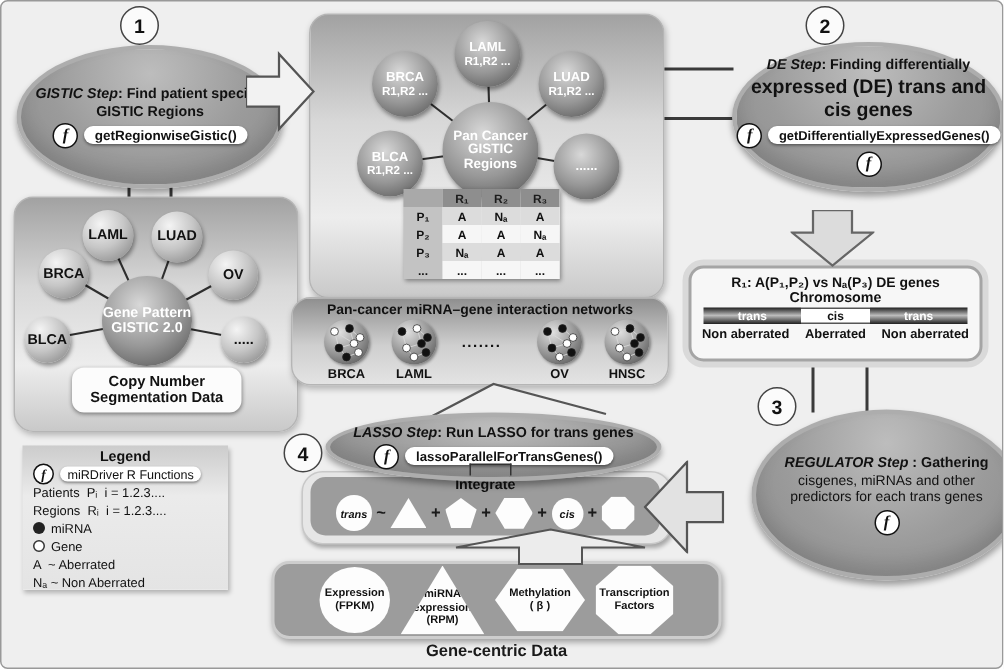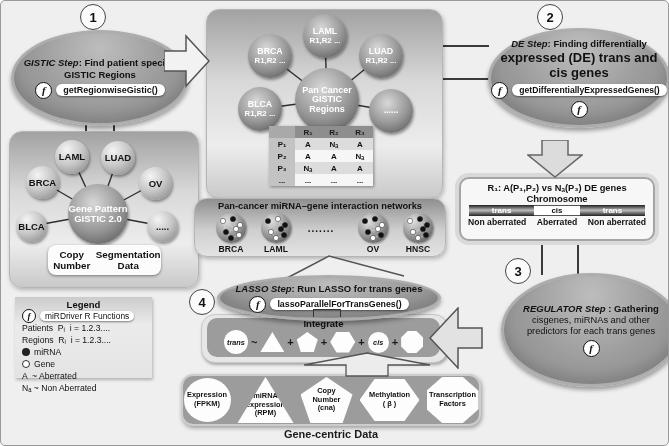--- a/index.html
+++ b/index.html
@@ -31,24 +31,24 @@
   .grad-panel{background:linear-gradient(180deg,#a2a2a2,#d8d8d8 38%,#ededed 72%,#c9c9c9);}
   
   .sphere{position:absolute;border-radius:50%;display:flex;flex-direction:column;
     align-items:center;justify-content:center;text-align:center;line-height:1.05;
     box-shadow:1px 2px 3px rgba(0,0,0,.4);}
   .sphere.light{background:radial-gradient(circle at 35% 28%,#f4f4f4,#c6c6c6 48%,#7e7e7e 100%);
     color:#111;font-weight:bold;font-size:9.5px;}
   .sphere.dark{background:radial-gradient(circle at 42% 32%,#d8d8d8,#979797 52%,#4d4d4d 100%);
     color:#fff;font-weight:bold;}
   .white-pill{position:absolute;background:#fcfcfc;border-radius:8px;
-    box-shadow:0 1px 3px rgba(0,0,0,.45);display:flex;flex-direction:row;align-items:center;
+    box-shadow:0 1px 3px rgba(0,0,0,.45);display:flex;flex-direction:column;align-items:center;
     justify-content:center;font-weight:bold;text-align:center;line-height:1.15;}
   
-  .legend{position:absolute;left:14px;top:296px;width:137px;height:81px;
+  .legend{position:absolute;left:14px;top:296px;width:137px;height:96px;
     background:linear-gradient(180deg,#cccccc,#ebebeb 35%,#e4e4e4);
     box-shadow:1px 2px 3px rgba(0,0,0,.25);font-size:8.6px;}
   .legend-title{text-align:center;font-weight:bold;font-size:9.5px;padding-top:2px;}
   .legend-row{display:flex;align-items:center;gap:4px;padding:0 0 0 7px;height:12px;}
   .pre{white-space:pre-wrap;}
   .dot{width:8px;height:8px;border-radius:50%;flex:0 0 auto;}
   .dot.filled{background:#222;}
   .dot.open{background:#fff;border:1px solid #333;box-sizing:border-box;}
   
   .gistic-table{position:absolute;border-collapse:collapse;font-size:8px;font-weight:bold;
@@ -468,25 +468,20 @@
   <div class="gene-box">
     <div class="shape" style="width:47px;height:44px;border-radius:50%;">
       <span>Expression</span>
       <span>(FPKM)</span>
     </div>
     <div class="shape clip-tri" style="width:56px;height:46px;padding-top:10px;box-sizing:border-box;">
       <span>miRNA</span>
       <span>expression</span>
       <span>(RPM)</span>
     </div>
-    <div class="shape clip-pent" style="width:52px;height:46px;">
-      <span>Copy</span>
-      <span>Number</span>
-      <span>(cna)</span>
-    </div>
     <div class="shape clip-hex" style="width:60px;height:42px;">
       <span>Methylation</span>
       <span>( β )</span>
     </div>
     <div class="shape clip-oct" style="width:52px;height:46px;">
       <span>Transcription</span>
       <span>Factors</span>
     </div>
   </div>
   <div class="gene-label">Gene-centric Data</div>

